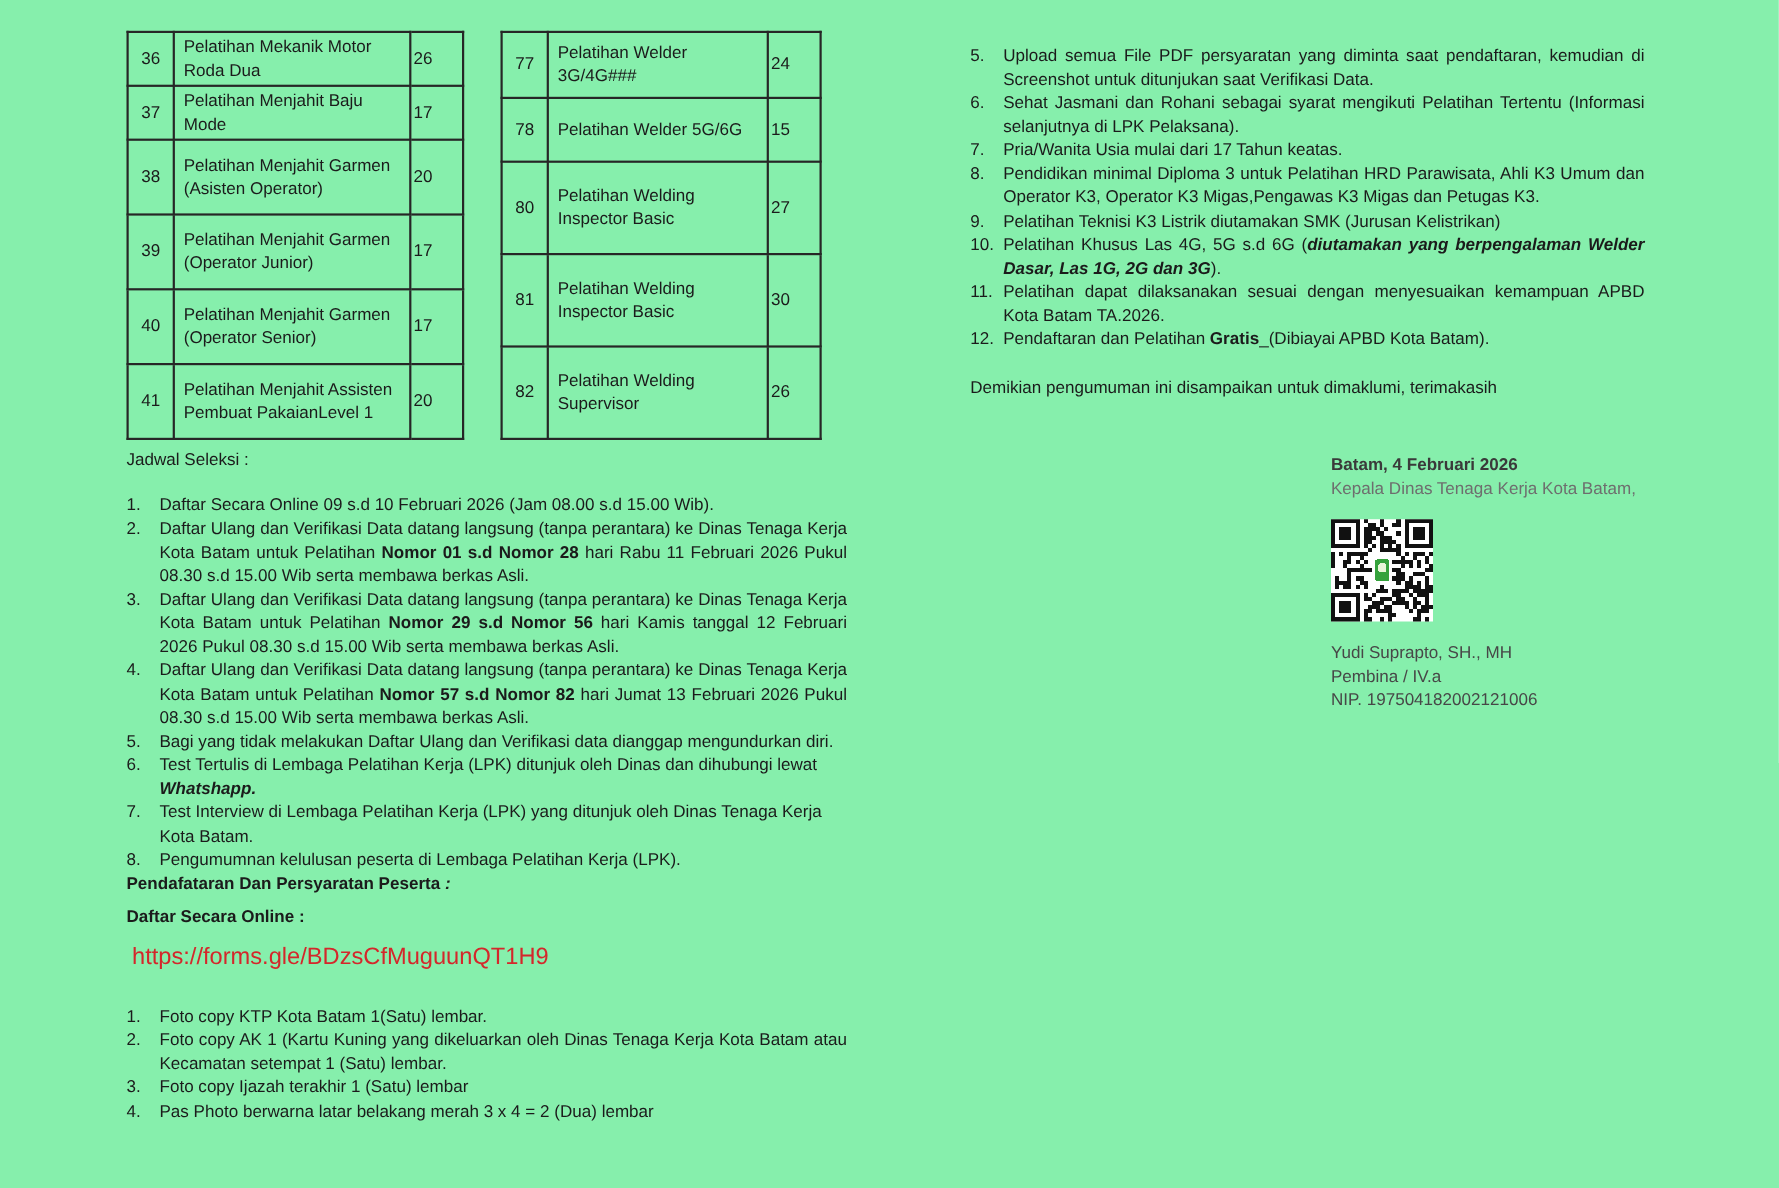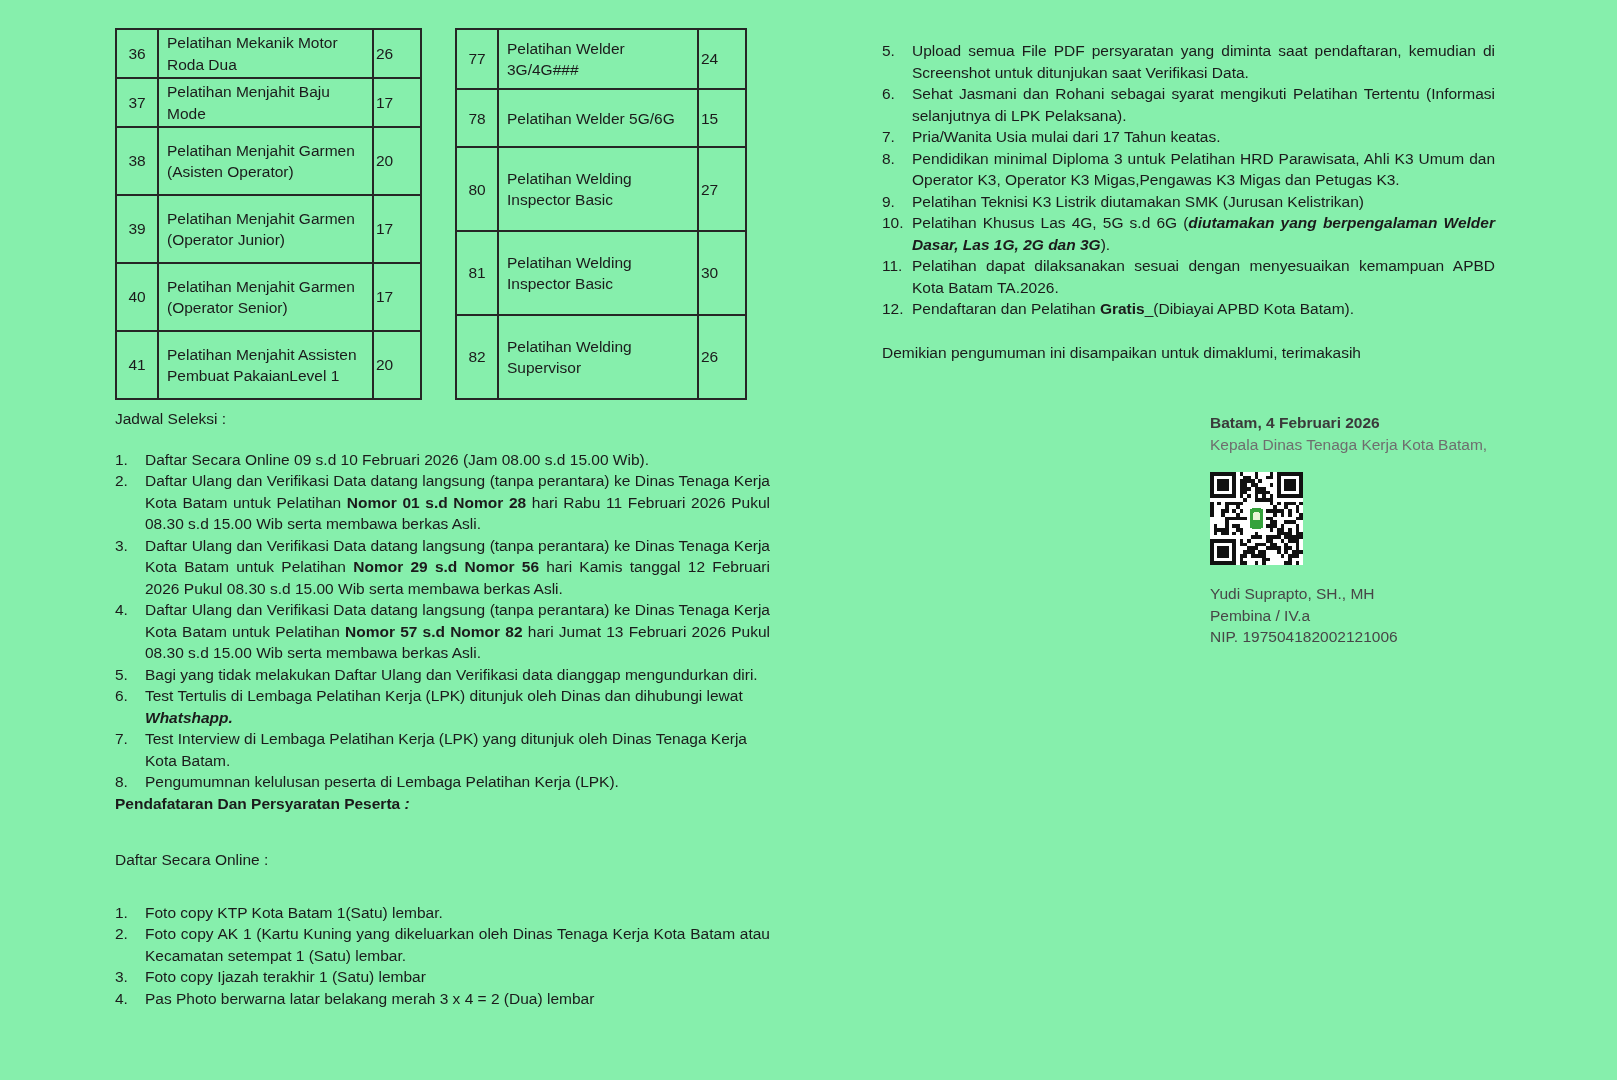--- a/index.html
+++ b/index.html
@@ -24,21 +24,21 @@
   tr:nth-child(n+3) td{height:62px;}
 
   .section-heading{font-weight:normal;margin-top:8px;}
   .list{margin-top:19px;}
   .li{display:flex;align-items:flex-start;}
   .li .num{flex:0 0 30px;}
   .li .txt{flex:1;}
   .li.just .txt{text-align:justify;}
 
   .pend-heading{font-weight:bold;}
-  .daftar-label{font-weight:normal;margin-top:35px;}
+  .daftar-label{font-weight:bold;margin-top:9px;}
   .url-link{
     display:inline-block;margin-top:11px;padding-left:5px;
     font-size:21.5px;line-height:27px;color:#d4272b;text-decoration:none;
   }
   .req-list{margin-top:31px;}
 
   
   .right-col{position:absolute;left:882px;top:40px;width:613px;}
   .closing{margin-top:22px;}
 
@@ -156,20 +156,21 @@
         <div class="li">
           <span class="num">8.</span>
           <div class="txt"><span>Pengumumnan kelulusan peserta di Lembaga Pelatihan Kerja (LPK).</span></div>
         </div>
       </div>
 
     <div class="pend-heading"><span style="font-weight: bold;">Pendafataran  Dan Persyaratan  Peserta </span><span style="font-weight: bold; font-style: italic;">:</span></div>
 
     <div class="daftar-label">Daftar Secara Online  :</div>
 
+    <a class="url-link" href="#">https://forms.gle/BDzsCfMuguunQT1H9</a>
 
     <div class="list req-list">
         <div class="li">
           <span class="num">1.</span>
           <div class="txt"><span>Foto copy KTP Kota Batam 1(Satu) lembar.</span></div>
         </div>
         <div class="li just">
           <span class="num">2.</span>
           <div class="txt"><span>Foto copy AK 1 (Kartu Kuning yang dikeluarkan oleh Dinas Tenaga Kerja Kota Batam atau Kecamatan setempat 1 (Satu) lembar.</span></div>
         </div>

